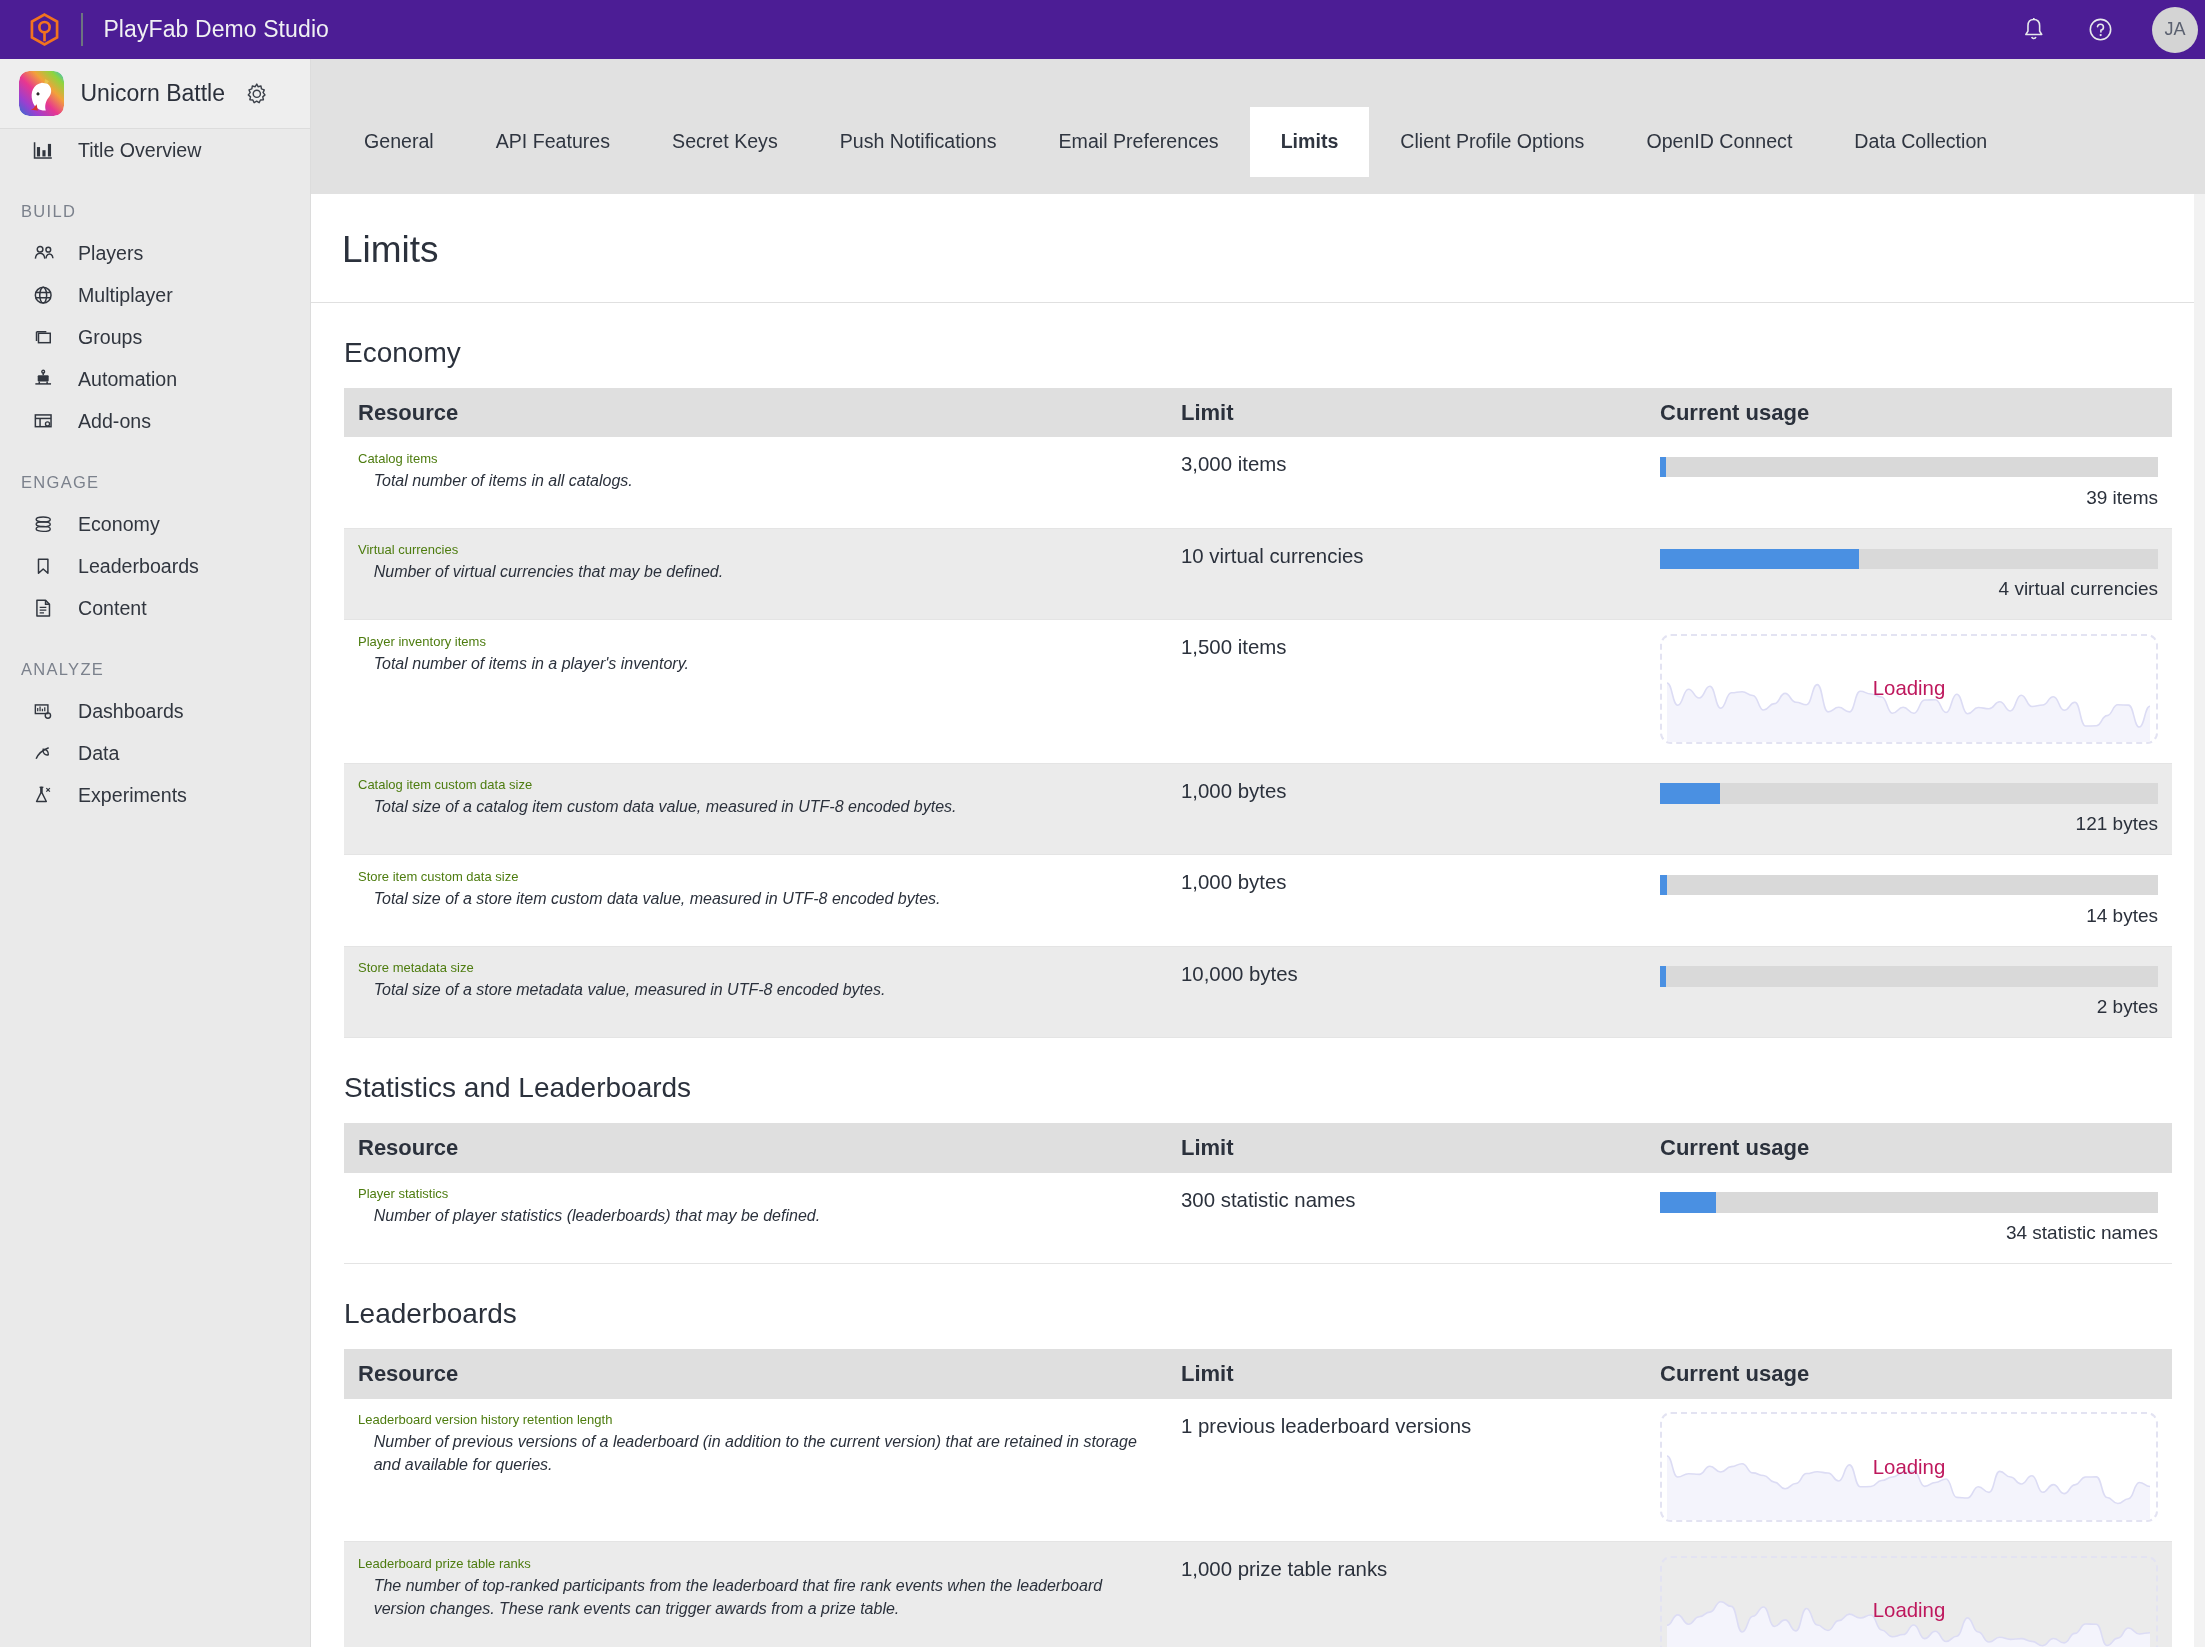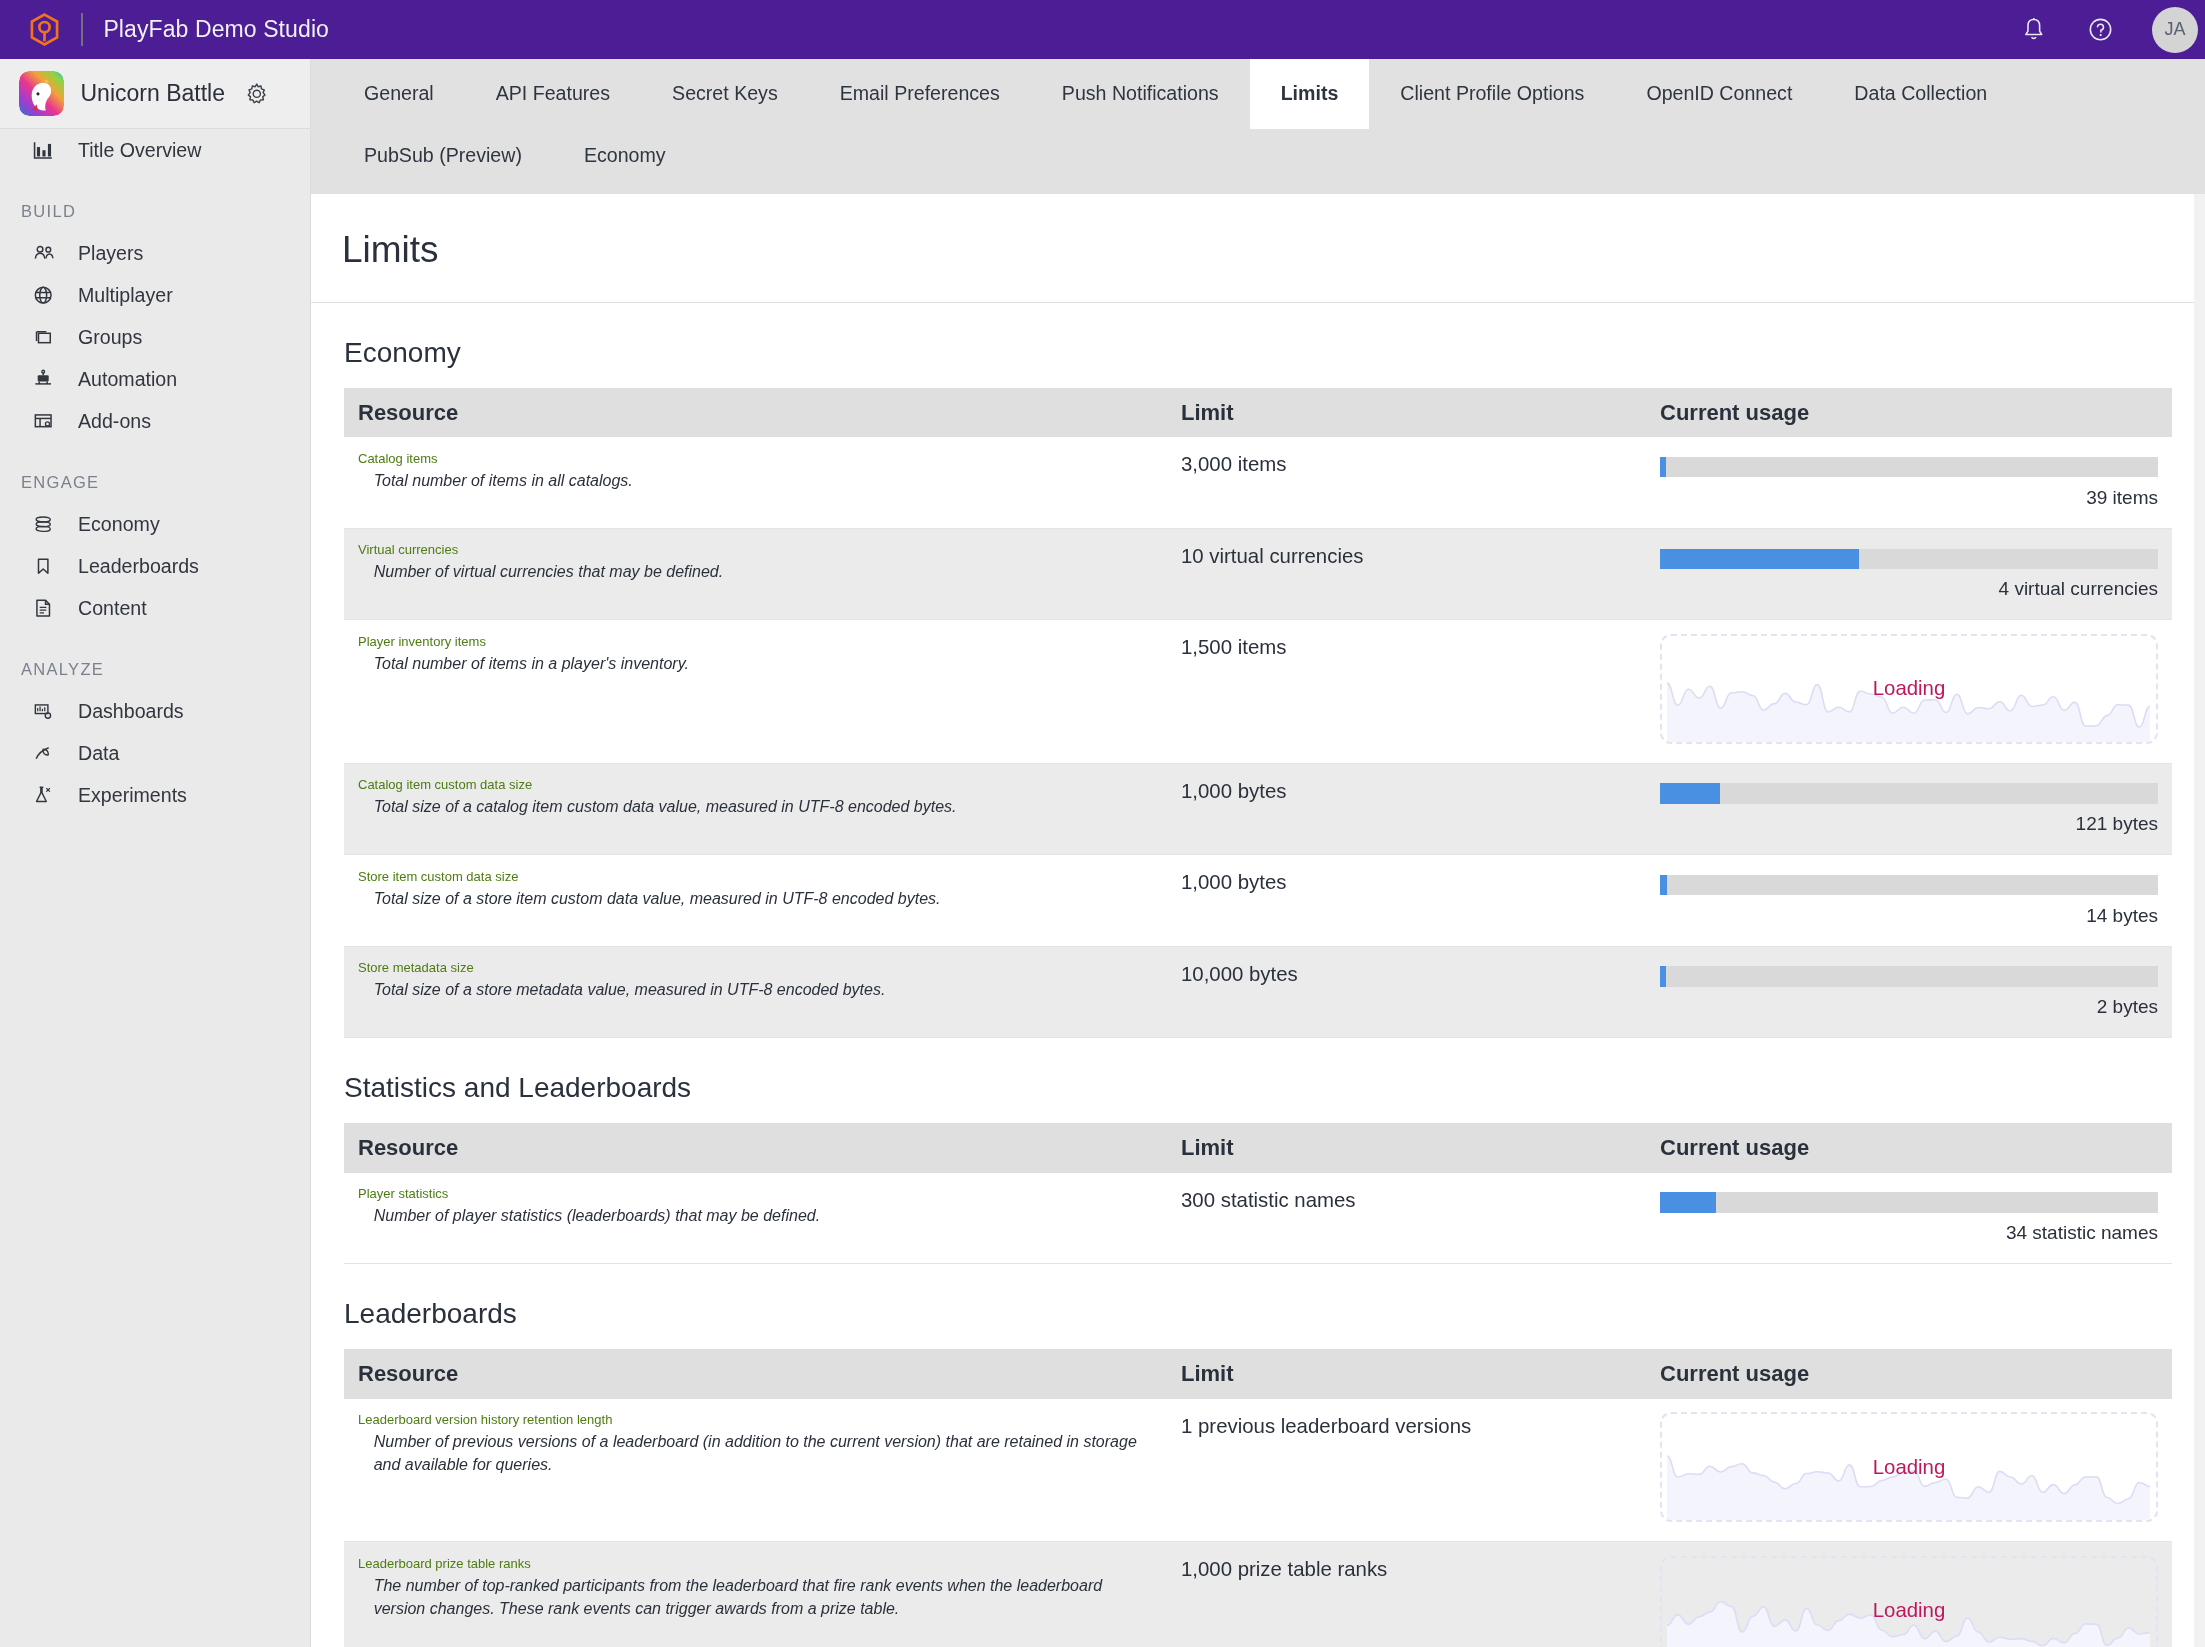--- a/index.html
+++ b/index.html
@@ -66,21 +66,21 @@
     font-size: 16.5px; color: #7b818c; letter-spacing: 1.3px;
     padding-left: 21px; margin-top: 31px; margin-bottom: 11px;
   }
 
   
   .tabbar {
     position: absolute; top: 59px; left: 311px; width: 1894px; height: 135px;
     background: #e1e1e1;
     padding-left: 22px;
   }
-  .tabrow { display: flex; align-items: center; }
+  .tabrow { display: flex; align-items: center; margin-top: 48px; }
   .tab {
     font-size: 19.6px; color: #2f3540; padding: 17.3px 31px; cursor: pointer;
     white-space: nowrap; line-height: 1;
   }
   .tabrow.row1 .tab { padding-top: 25px; padding-bottom: 25px; }
   .tab.active { background: #ffffff; font-weight: 700; }
 
   
   .content {
     position: absolute; top: 194px; left: 311px; width: 1894px; height: 1454px;
@@ -340,22 +340,22 @@
     </span>
     <span class="nav-label">Experiments</span>
   </div>
 </div>
 
 <div class="tabbar">
   <div class="tabrow row1">
     <div class="tab">General</div>
     <div class="tab">API Features</div>
     <div class="tab">Secret Keys</div>
+    <div class="tab">Push Notifications</div>
     <div class="tab">Email Preferences</div>
-    <div class="tab">Push Notifications</div>
     <div class="tab active">Limits</div>
     <div class="tab">Client Profile Options</div>
     <div class="tab">OpenID Connect</div>
     <div class="tab">Data Collection</div>
   </div>
   <div class="tabrow row2">
     <div class="tab">PubSub (Preview)</div>
     <div class="tab">Economy</div>
   </div>
 </div>

